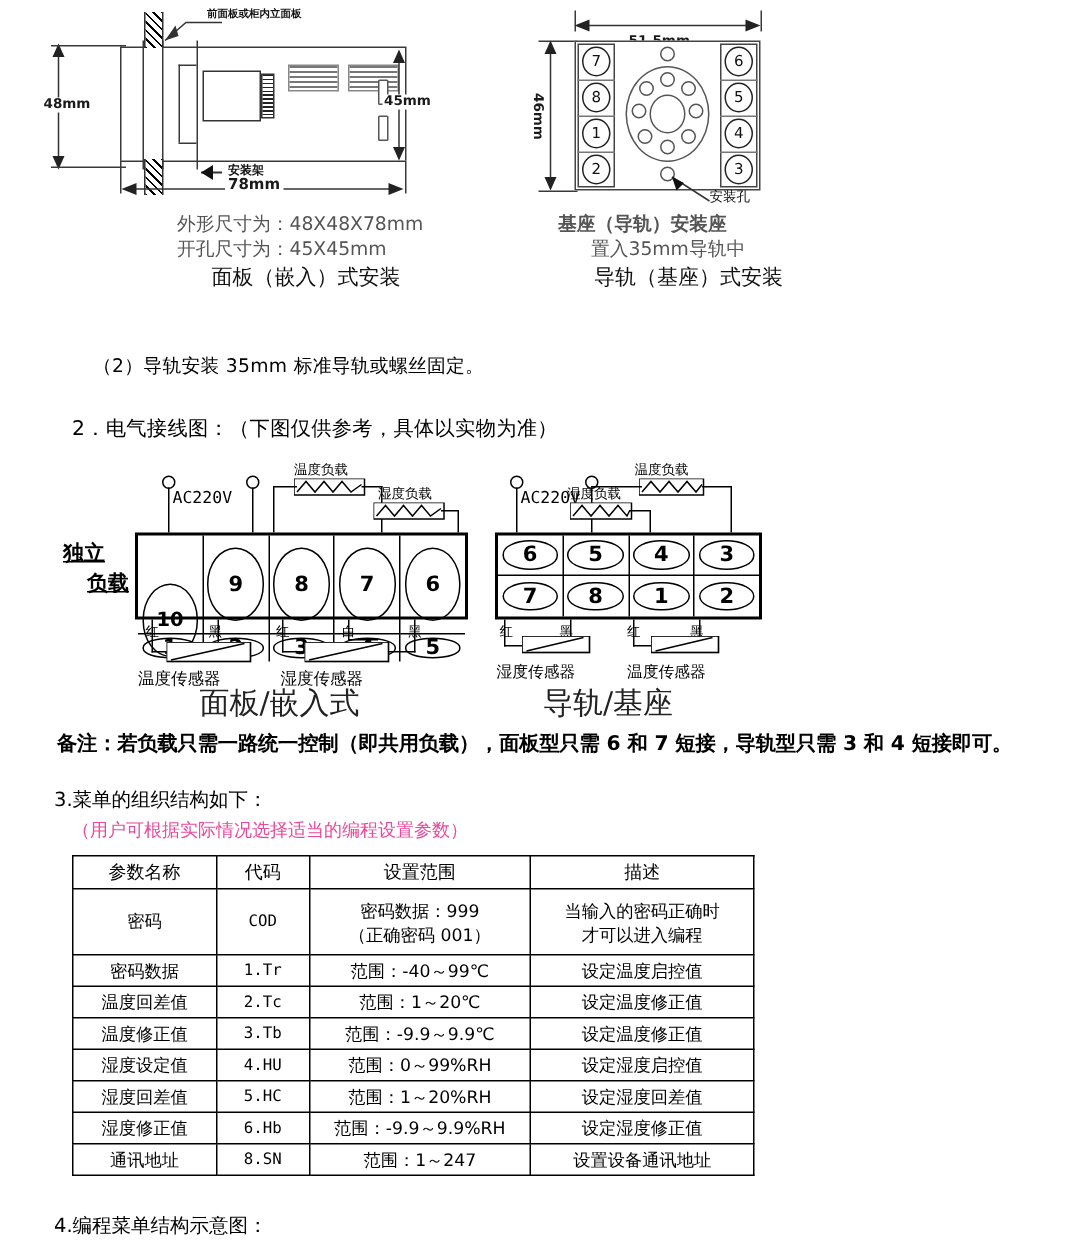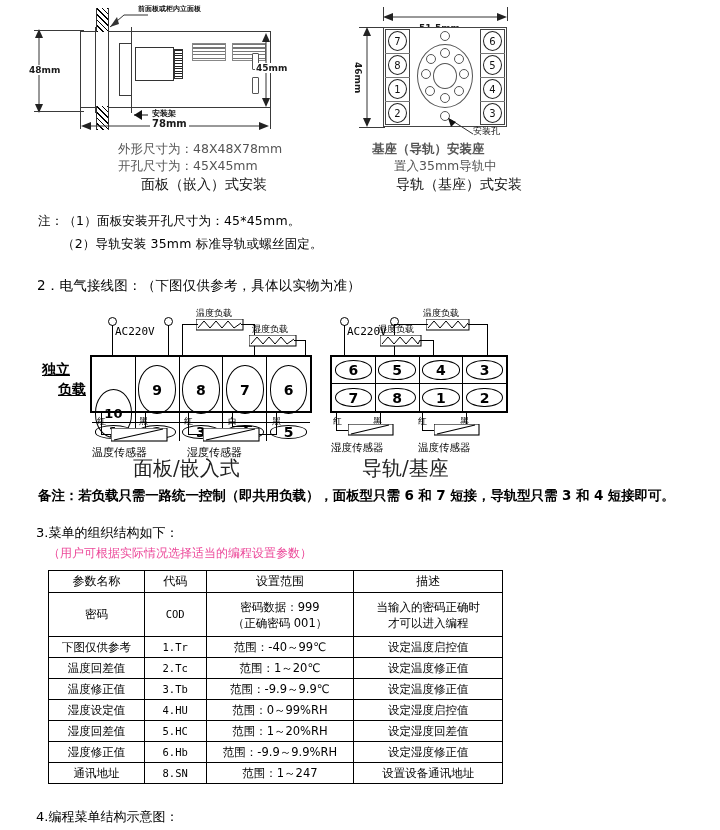--- a/index.html
+++ b/index.html
@@ -306,23 +306,22 @@
         <path d="M5,3 L13,7 L8,12 Z" fill="#111"></path>
       </svg>
       <div class="cn-caption dark" style="left:118px; top:120px; font-size:9px;">安装孔</div>
     </div>
 
     <div class="cn-caption" style="left:372px; top:141px; font-size:12.5px;font-weight:bold;">基座（导轨）安装座</div>
     <div class="cn-caption" style="left:394px; top:158px; font-size:12.5px;">置入35mm导轨中</div>
     <div class="cn-caption dark" style="left:396px; top:176px; font-size:14px;">导轨（基座）式安装</div>
   </div>
 
-  <div class="note-line" style="left:38px; top:213px;">注：（1）面板安装开孔尺寸为：45*45mm。</div>
   <div class="note-line" style="left:62px; top:236px;">（2）导轨安装 35mm 标准导轨或螺丝固定。</div>
-  <div class="note-line" style="left:37px; top:277px; font-size:13.5px;">2．电气接线图：（下图仅供参考，具体以实物为准）</div>
+  <div class="note-line" style="left:48px; top:277px; font-size:13.5px;">2．电气接线图：（下图仅供参考，具体以实物为准）</div>
 
   <div id="wiring">
 
     <div class="wblock" style="left:0; top:0; width:340px; height:170px;">
 
       <div class="knob" style="left:108px; top:12px; width:9px; height:9px;"></div>
       <div class="knob" style="left:164px; top:12px; width:9px; height:9px;"></div>
       <div class="wire v" style="left:112px; top:20px; height:32px;"></div>
       <div class="wire v" style="left:168px; top:20px; height:32px;"></div>
       <div class="wlabel" style="left:115px; top:20px; font-size:11px; font-family:'DejaVu Sans Mono','Liberation Mono',monospace;">AC220V</div>
@@ -524,21 +523,21 @@
         <td class="tall twoline">
           <span>密码数据：999</span><br>
           <span>（正确密码 001）</span>
         </td>
         <td class="tall twoline">
           <span>当输入的密码正确时</span><br>
           <span>才可以进入编程</span>
         </td>
       </tr>
       <tr>
-        <td>下图仅供参考</td>
+        <td>密码数据</td>
         <td class="code">1.Tr</td>
         <td>范围：-40～99℃</td>
         <td>设定温度启控值</td>
       </tr>
       <tr>
         <td>温度回差值</td>
         <td class="code">2.Tc</td>
         <td>范围：1～20℃</td>
         <td>设定温度修正值</td>
       </tr>

